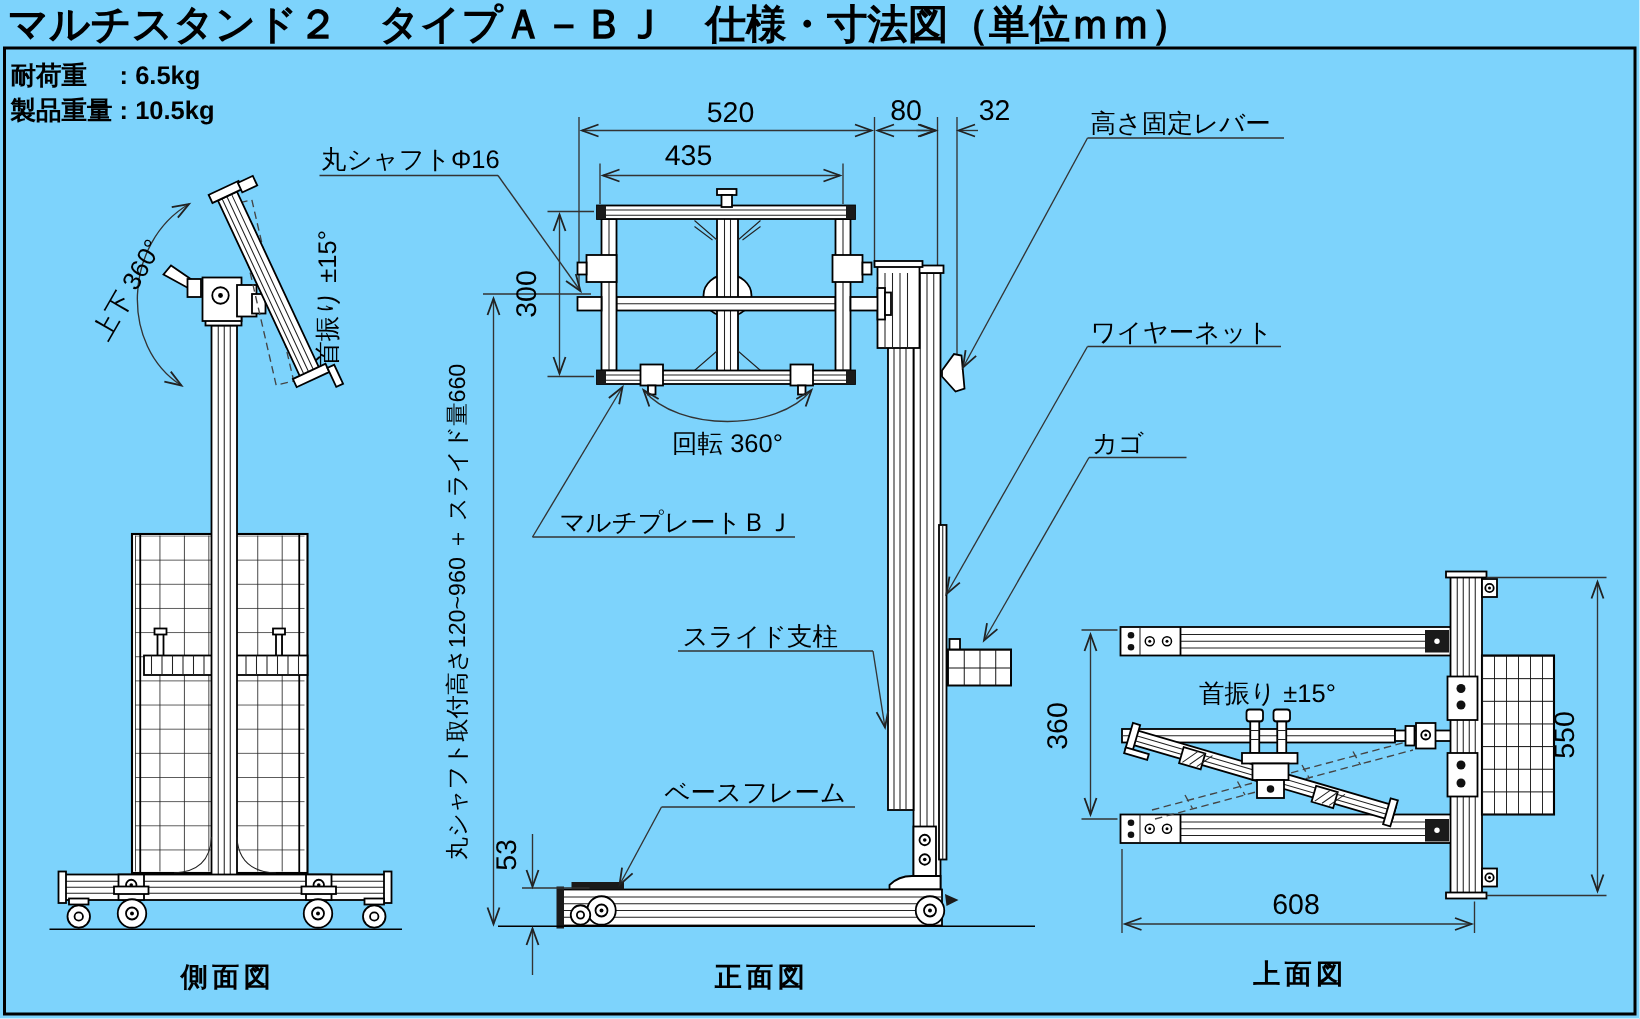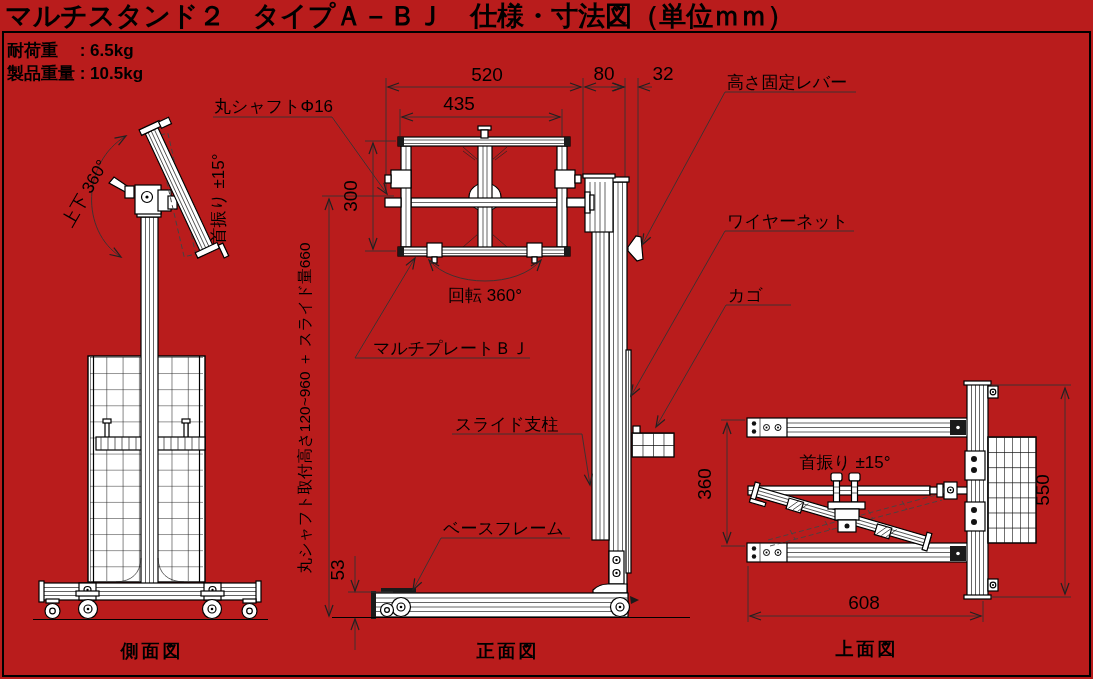--- a/index.html
+++ b/index.html
@@ -1,16 +1,16 @@
 <!DOCTYPE html>
 <html><head>
 <meta charset="utf-8">
 <style>
   html,body{margin:0;padding:0;background:#fff;}
-  #stage{position:relative;width:1093px;height:679px;background:#b91c1c;overflow:hidden;}
+  #stage{position:relative;width:1093px;height:679px;background:#7dd3fc;overflow:hidden;}
   svg{display:block;}
   text{font-family:"Liberation Sans","DejaVu Sans",sans-serif;fill:#000;}
   .title-t{font-size:27px;font-weight:bold;}
   .spec-t{font-size:17px;font-weight:bold;}
   .lab{font-size:17px;}
   .num{font-size:19px;}
   .small-t{font-size:15.5px;}
   .cap-t{font-size:18px;font-weight:bold;letter-spacing:3px;}
   .part{fill:#fff;stroke:#000;stroke-width:1.2;}
   .part2{fill:#fff;stroke:#000;stroke-width:1.4;}

